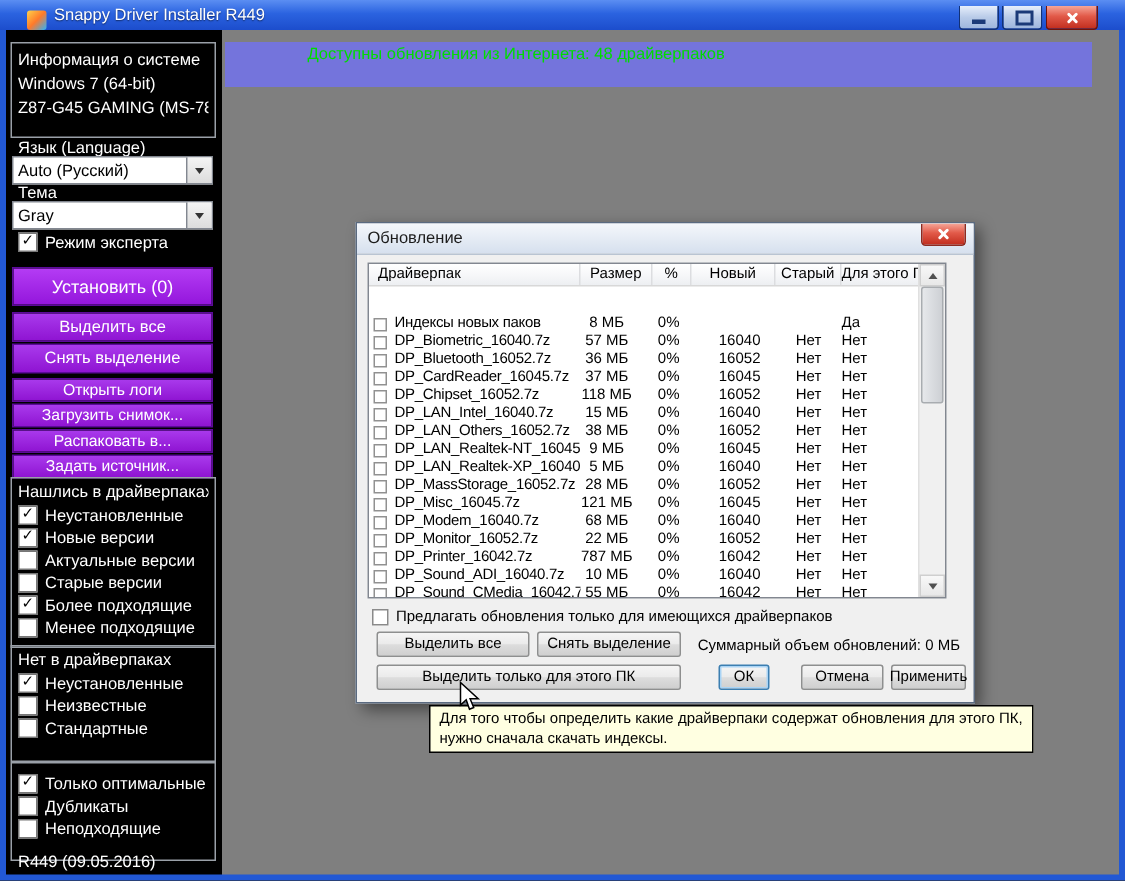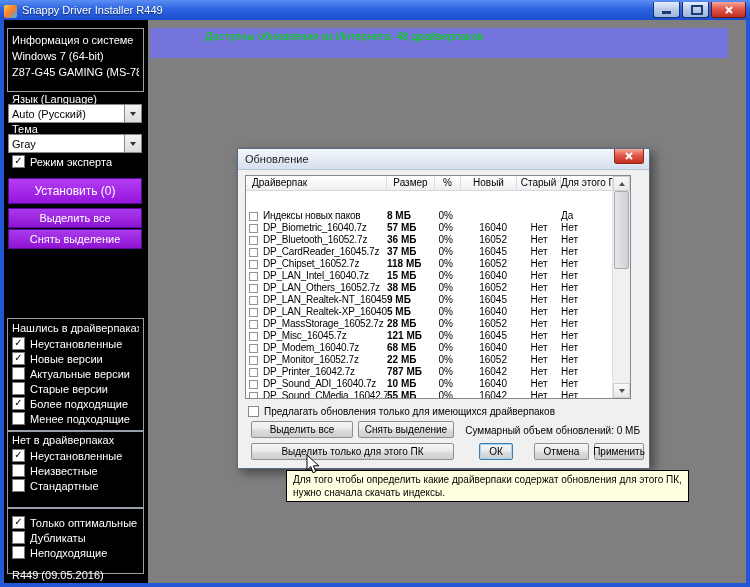--- a/index.html
+++ b/index.html
@@ -1,20 +1,20 @@
 <!DOCTYPE html>
 <html style="--purple: #8f14d2; --purpleBright: #a93aec; --bannerBg: #7474dc; --bannerGreen: #00dc00; --bannerBlue: #2a2af8;"><head>
 <meta charset="utf-8">
 <style>
   html,body{margin:0;padding:0;background:#3a3a3a;}
   body{font-family:"Liberation Sans",sans-serif;}
   .window{position:relative;width:750px;height:587px;background:#2258d4;overflow:hidden;box-shadow:0 0 0 1px #0c2a70;}
 
   
-  .titlebar{position:absolute;top:0;left:0;right:0;height:20px;display:flex;align-items:center;padding:0 4px;background:linear-gradient(180deg,#5b8ef2 0%,#2b63e0 45%,#1c4dcc 100%);}
+  .titlebar{position:absolute;top:0;left:0;right:0;height:20px;display:flex;align-items:flex-end;padding:0 18px;background:linear-gradient(180deg,#5b8ef2 0%,#2b63e0 45%,#1c4dcc 100%);}
   .app-icon{width:13px;height:13px;margin-top:3px;border-radius:2px;background:linear-gradient(135deg,#ffd24a,#ff7a2a 50%,#2ab4ff);flex:none;}
   .title-text{flex:1;color:#fff;font-size:11px;line-height:20px;margin-left:5px;white-space:nowrap;text-shadow:0 1px 1px rgba(0,0,0,.55);}
   .win-btns{display:flex;gap:2px;}
   .wctl{width:25px;height:15px;border:1px solid #123176;border-top:none;border-radius:0 0 3px 3px;background:linear-gradient(180deg,#e6eefb,#b9cbe8 50%,#9eb6dd);position:relative;}
   .wctl.close{width:33px;background:linear-gradient(180deg,#f6a698,#e25a49 45%,#c22e1f);border-color:#6f130b;}
   .icon-min{position:absolute;left:8px;right:8px;bottom:3px;height:3px;background:#1b3a78;}
   .icon-max{position:absolute;left:8px;top:3px;width:8px;height:6px;border:2px solid #1b3a78;}
   .x-icon{position:absolute;inset:0;}
   .x-icon::before,.x-icon::after{content:"";position:absolute;left:50%;top:50%;width:9px;height:2px;background:#fff;border-radius:1px;}
   .x-icon::before{transform:translate(-50%,-50%) rotate(45deg);}
@@ -78,21 +78,21 @@
   .td{font-size:10px;line-height:12px;white-space:nowrap;overflow:hidden;color:#000;box-sizing:border-box;}
   .c-name{width:141px;flex:none;}
   .c-size{width:48px;flex:none;}
   .c-pct{width:26px;flex:none;}
   .c-new{width:56px;flex:none;}
   .c-old{width:44px;flex:none;}
   .c-pc{width:63px;flex:none;}
   .td.c-name{display:flex;align-items:center;}
   .row-cb{width:9px;height:9px;border:1px solid #919191;background:#fff;margin:0 5px 0 3px;flex:none;box-sizing:border-box;}
   .row-name{letter-spacing:-0.2px;}
-  .td.c-size{text-align:left;padding-right:13px;font-weight:bold;}
+  .td.c-size{text-align:center;padding-right:13px;}
   .td.c-pct{text-align:right;padding-right:8px;}
   .td.c-new{text-align:right;padding-right:10px;}
   .td.c-old{text-align:center;}
   .td.c-pc{text-align:left;}
 
   .tbl-scroll{position:absolute;top:0;right:0;bottom:0;width:17px;background:#f0f0f0;border-left:1px solid #e0e0e0;display:flex;flex-direction:column;}
   .sb-btn{height:15px;background:linear-gradient(#f8f8f8,#e8e8e8);border:1px solid #cfcfcf;display:flex;align-items:center;justify-content:center;box-sizing:border-box;}
   .sb-track{flex:1;position:relative;}
   .sb-thumb{position:absolute;top:0;left:1px;right:1px;height:78px;background:linear-gradient(90deg,#e6e8eb,#cdd0d4);border:1px solid #a8acb0;border-radius:2px;box-sizing:border-box;}
 
@@ -161,20 +161,26 @@
 
       <div class="check-row expert-row">
         <span class="cb checked">✓</span>
         <span class="cb-label">Режим эксперта</span>
       </div>
 
       <div class="pbtn btn-install">Установить (0)</div>
       <div class="pbtn btn-selectall">Выделить все</div>
       <div class="pbtn btn-deselect">Снять выделение</div>
 
+      <div id="tool-buttons">
+          <div class="pbtn small">Открыть логи</div>
+          <div class="pbtn small">Загрузить снимок...</div>
+          <div class="pbtn small">Распаковать в...</div>
+          <div class="pbtn small">Задать источник...</div>
+        </div>
 
       <div class="side-box found-box">
         <div class="group-title">Нашлись в драйверпаках</div>
         <div id="found-items">
             <div class="check-row">
               <span class="cb checked">✓</span>
               <span class="cb-label">Неустановленные</span>
             </div>
             <div class="check-row">
               <span class="cb checked">✓</span>

